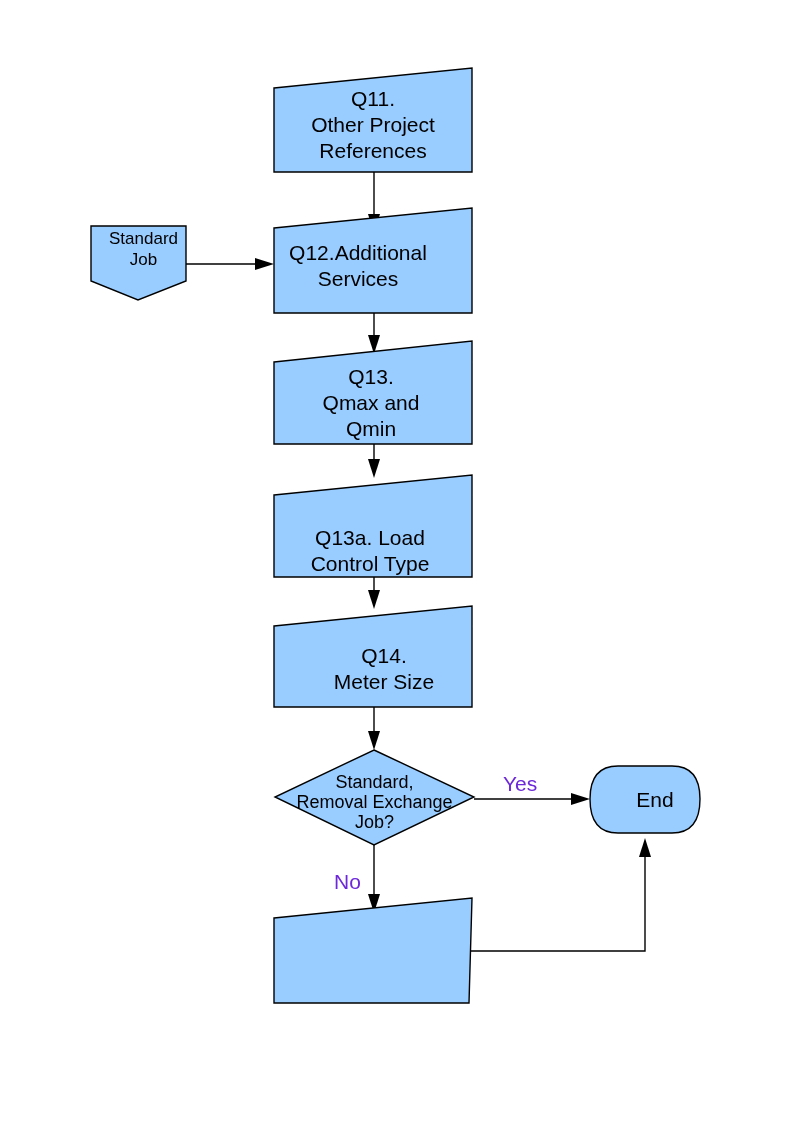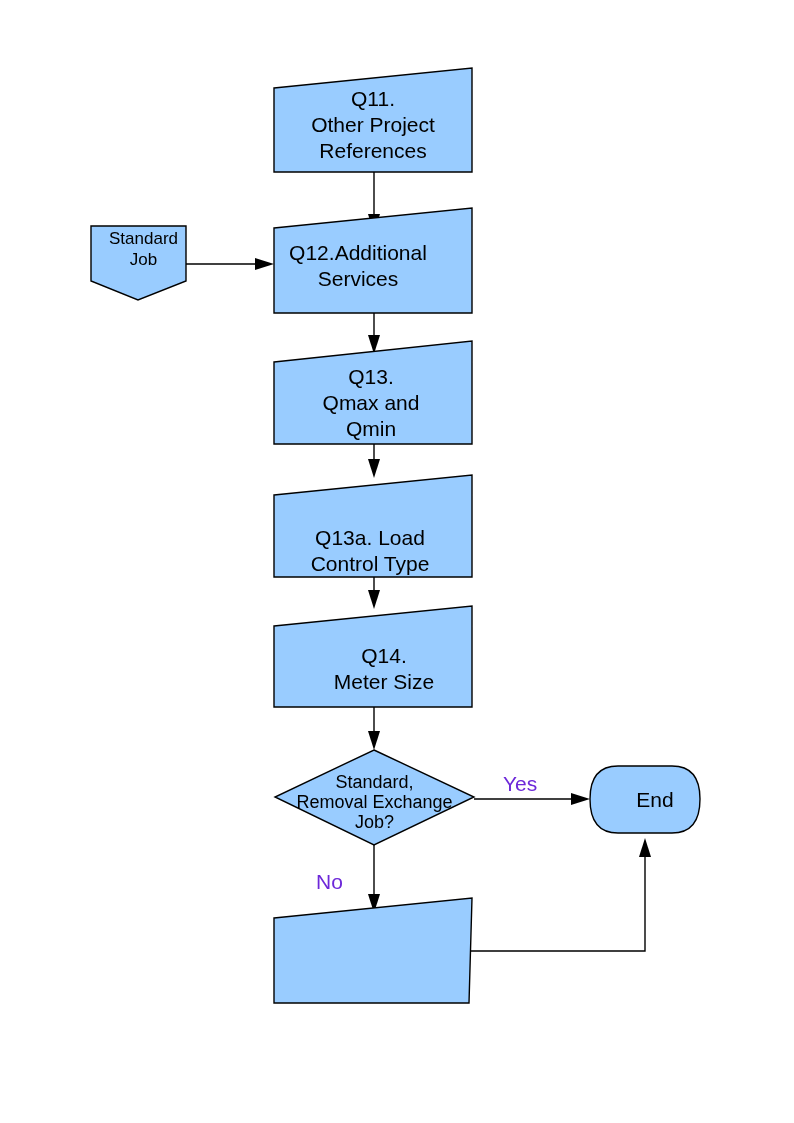--- a/index.html
+++ b/index.html
@@ -165,15 +165,15 @@
 
   <div class="node-label small" style="left:275px; top:772px; width:199px;">Standard,
 Removal Exchange
 Job?</div>
 
   <div class="node-label" style="left:590px; top:787px; width:130px;">End</div>
 
 
   <div class="edge-label" style="left:503px; top:772px;">Yes</div>
 
-  <div class="edge-label" style="left:316px; top:870px;">No</div>
+  <div class="edge-label" style="left:334px; top:870px;">No</div>
 
 </div>
 
 </body></html>

